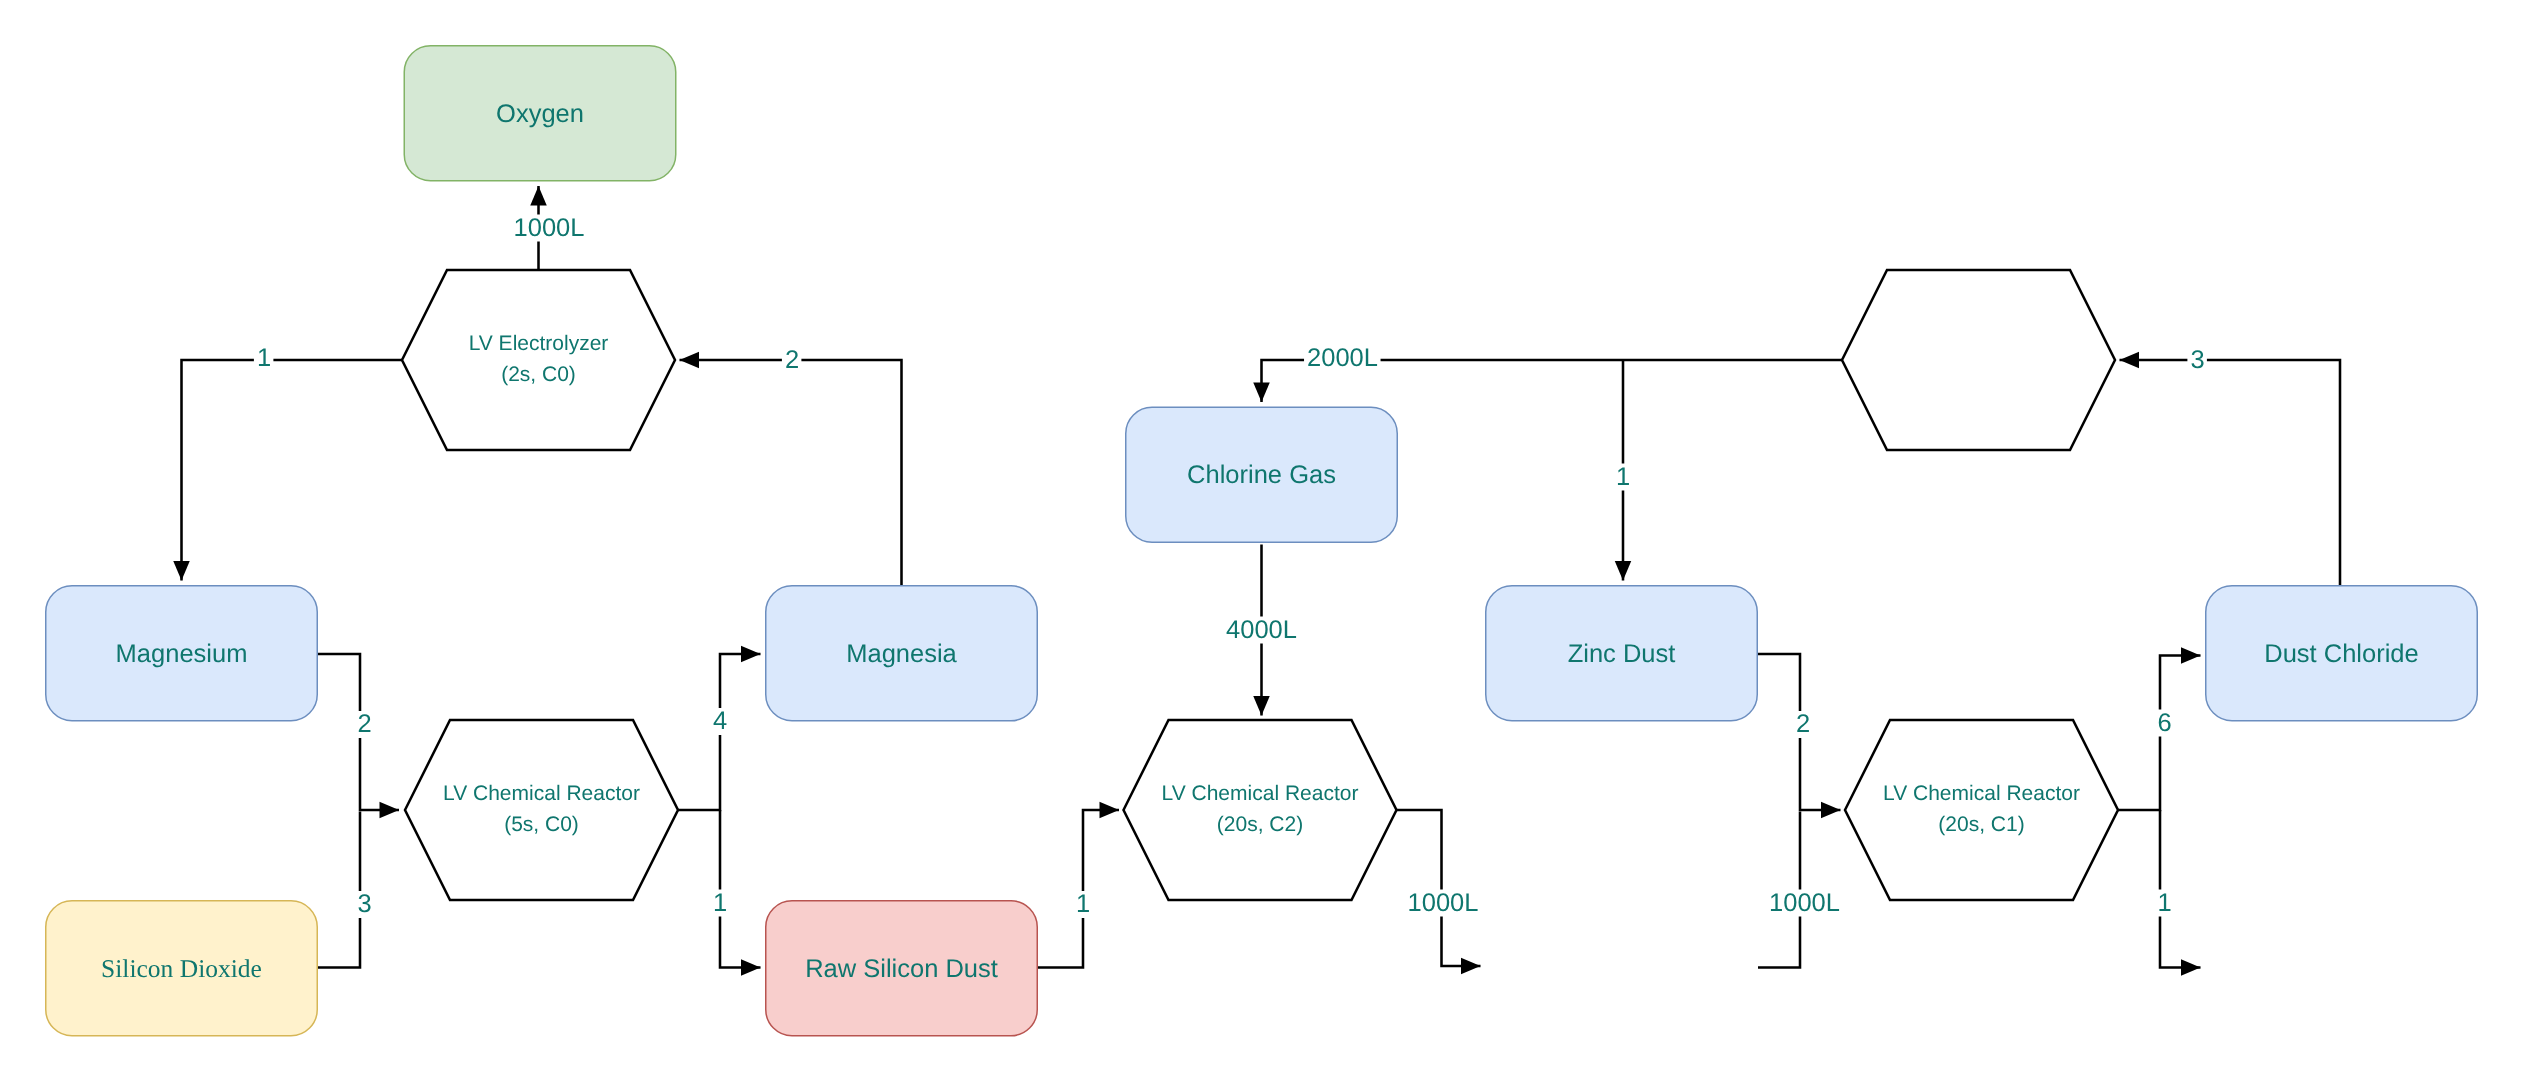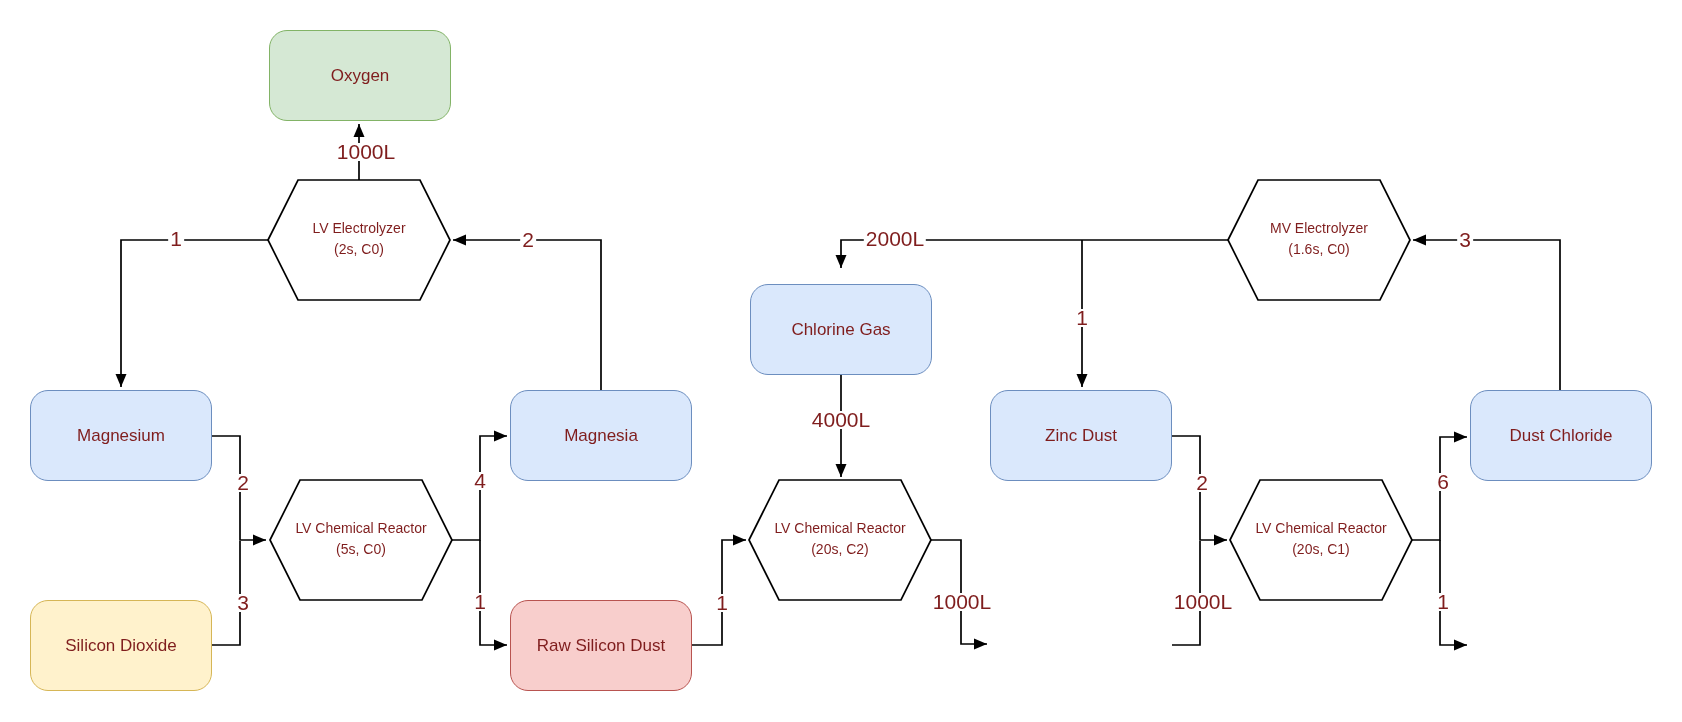--- a/index.html
+++ b/index.html
@@ -2,54 +2,54 @@
 <html><head>
 <meta charset="utf-8">
 <style>
   html, body { margin: 0; padding: 0; background: #ffffff; }
   .canvas {
     position: relative;
     width: 1682px;
     height: 722px;
     background: #ffffff;
     font-family: "Liberation Sans", sans-serif;
-    color: #7f1d1d;
+    color: #0f766e;
     overflow: hidden;
   }
   .canvas svg { position: absolute; left: 0; top: 0; }
   .node {
     position: absolute;
     width: 182px;
     height: 91px;
     box-sizing: border-box;
     border: 1.7px solid #000;
     border-radius: 18px;
     display: flex;
     align-items: center;
     justify-content: center;
     font-size: 17px;
     text-align: center;
   }
   .node.blue   { background: #dae8fc; border-color: #6c8ebf; }
   .node.green  { background: #d5e8d4; border-color: #82b366; }
-  .node.yellow { background: #fff2cc; border-color: #d6b656; }
+  .node.yellow { background: #fff2cc; border-color: #d6b656; font-family: Liberation Serif, serif; }
   .node.red    { background: #f8cecc; border-color: #b85450; }
   .mlabel {
     position: absolute;
     width: 182px;
     text-align: center;
     font-size: 14px;
     line-height: 21px;
     pointer-events: none;
   }
   .elabel {
     position: absolute;
     transform: translate(-50%, -50%);
     background: #ffffff;
-    font-size: 21px;
+    font-size: 17px;
     line-height: 18px;
     padding: 0 2px;
     white-space: nowrap;
   }
   .edge { stroke: #000000; stroke-width: 1.7; fill: none; }
   .machine { fill: #ffffff; stroke: #000000; stroke-width: 1.7; }
 </style>
 </head>
 <body>
 
@@ -95,21 +95,21 @@
   </div>
   <div class="node yellow" style="left:30px;top:600px">
     <span>Silicon Dioxide</span>
   </div>
   <div class="node blue" style="left:510px;top:390px">
     <span>Magnesia</span>
   </div>
   <div class="node red" style="left:510px;top:600px">
     <span>Raw Silicon Dust</span>
   </div>
-  <div class="node blue" style="left:750px;top:284px">
+  <div class="node blue" style="left:750px;top:271px">
     <span>Chlorine Gas</span>
   </div>
   <div class="node blue" style="left:990px;top:390px">
     <span>Zinc Dust</span>
   </div>
   <div class="node blue" style="left:1470px;top:390px">
     <span>Dust Chloride</span>
   </div>
 
   <div class="mlabel" style="left:268px;top:218px">
@@ -121,24 +121,20 @@
     <div>(5s, C0)</div>
   </div>
   <div class="mlabel" style="left:749px;top:518px">
     <div>LV Chemical Reactor</div>
     <div>(20s, C2)</div>
   </div>
   <div class="mlabel" style="left:1230px;top:518px">
     <div>LV Chemical Reactor</div>
     <div>(20s, C1)</div>
   </div>
-  <div class="mlabel" style="left:1228px;top:218px">
-    <div>MV Electrolyzer</div>
-    <div>(1.6s, C0)</div>
-  </div>
 
   <span class="elabel" style="left:366px;top:152px">1000L</span>
   <span class="elabel" style="left:176px;top:239px">1</span>
   <span class="elabel" style="left:528px;top:240px">2</span>
   <span class="elabel" style="left:243px;top:483px">2</span>
   <span class="elabel" style="left:243px;top:603px">3</span>
   <span class="elabel" style="left:480px;top:481px">4</span>
   <span class="elabel" style="left:480px;top:602px">1</span>
   <span class="elabel" style="left:722px;top:603px">1</span>
   <span class="elabel" style="left:841px;top:420px">4000L</span>

